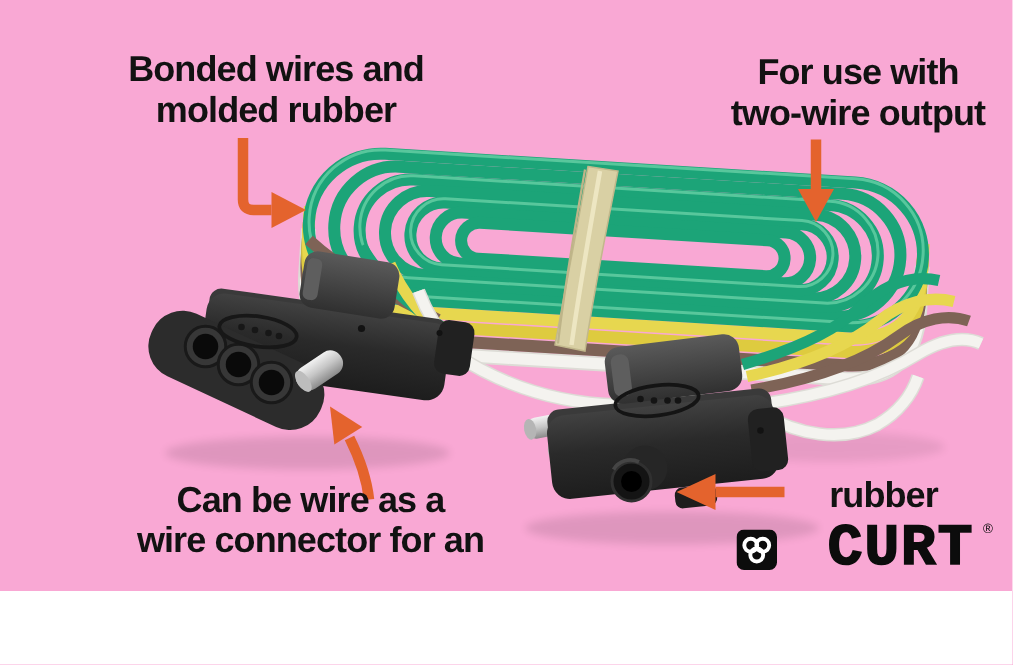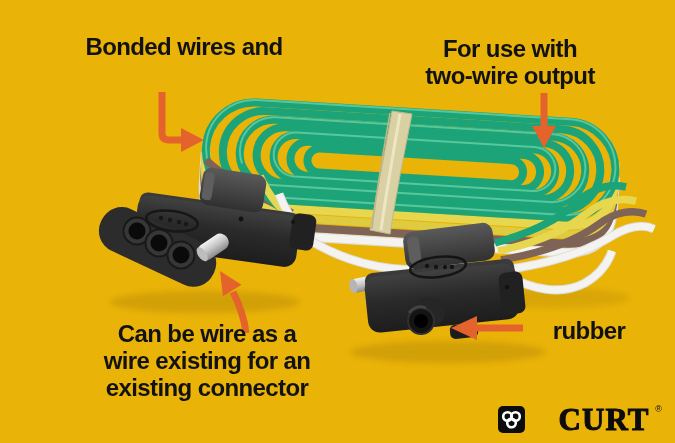--- a/index.html
+++ b/index.html
@@ -1,36 +1,36 @@
 <!DOCTYPE html>
 <html><head>
 <meta charset="utf-8">
 <style>
   html,body{margin:0;padding:0;background:#fff;}
   .stage{
-    position:relative;width:675px;height:443px;background:#eab308;overflow:hidden;
+    position:relative;width:675px;height:394px;background:#f9a8d4;overflow:hidden;
     font-family:"Liberation Sans",sans-serif;
   }
   .photo,.arrows{position:absolute;left:0;top:0;width:675px;height:443px;}
   .arrows{pointer-events:none;}
   .label{
     position:absolute;transform:translateX(-50%);
     font-weight:700;font-size:24px;line-height:27px;letter-spacing:-0.6px;
     color:#121212;text-align:center;white-space:nowrap;
   }
   .label-tl{left:184px;top:33px;}
-  .label-tr{left:510px;top:35px;}
+  .label-tr{left:572px;top:35px;}
   .label-bl{left:207px;top:320px;}
   .label-br{left:589px;top:317px;}
   .brand{
     position:absolute;right:13px;bottom:8px;display:flex;align-items:center;gap:6px;
     color:#0c0c0c;
   }
   .brand .word{
-    font-family:Liberation Serif, serif;font-weight:700;font-size:31px;
+    font-family:Liberation Mono, monospace;font-weight:700;font-size:39px;
     letter-spacing:1px;line-height:1;margin-left:28px;-webkit-text-stroke:1px #0c0c0c;
   }
   .brand sup{font-size:9px;line-height:1;align-self:flex-start;margin-top:1px;}
 </style>
 </head>
 <body>
 
 <div class="stage">
 
   <svg class="photo" viewBox="0 0 675 443">
@@ -198,31 +198,31 @@
       <polygon points="220,271 241.5,284.7 222.9,296.3" stroke="none"></polygon>
     </g>
     <g stroke="#E4632D" fill="#E4632D">
       <path d="M 523 328 L 477 328" fill="none" stroke-width="7"></path>
       <polygon points="477,316 477,340 451,328" stroke="none"></polygon>
     </g>
   </svg>
 
   <div class="label label-tl">
     <div>Bonded wires and</div>
+    <div>molded rubber</div>
   </div>
 
   <div class="label label-tr">
     <div>For use with</div>
     <div>two-wire output</div>
   </div>
 
   <div class="label label-bl">
     <div>Can be wire as a</div>
-    <div>wire existing for an</div>
-    <div>existing connector</div>
+    <div>wire connector for an</div>
   </div>
 
   <div class="label label-br">
     <div>rubber</div>
   </div>
 
   <div class="brand">
     <svg width="27" height="27" viewBox="0 0 27 27">
       <rect x="0" y="0" width="27" height="27" rx="5" fill="#0c0c0c"></rect>
       <g fill="none" stroke="#ffffff" stroke-width="2.6">

